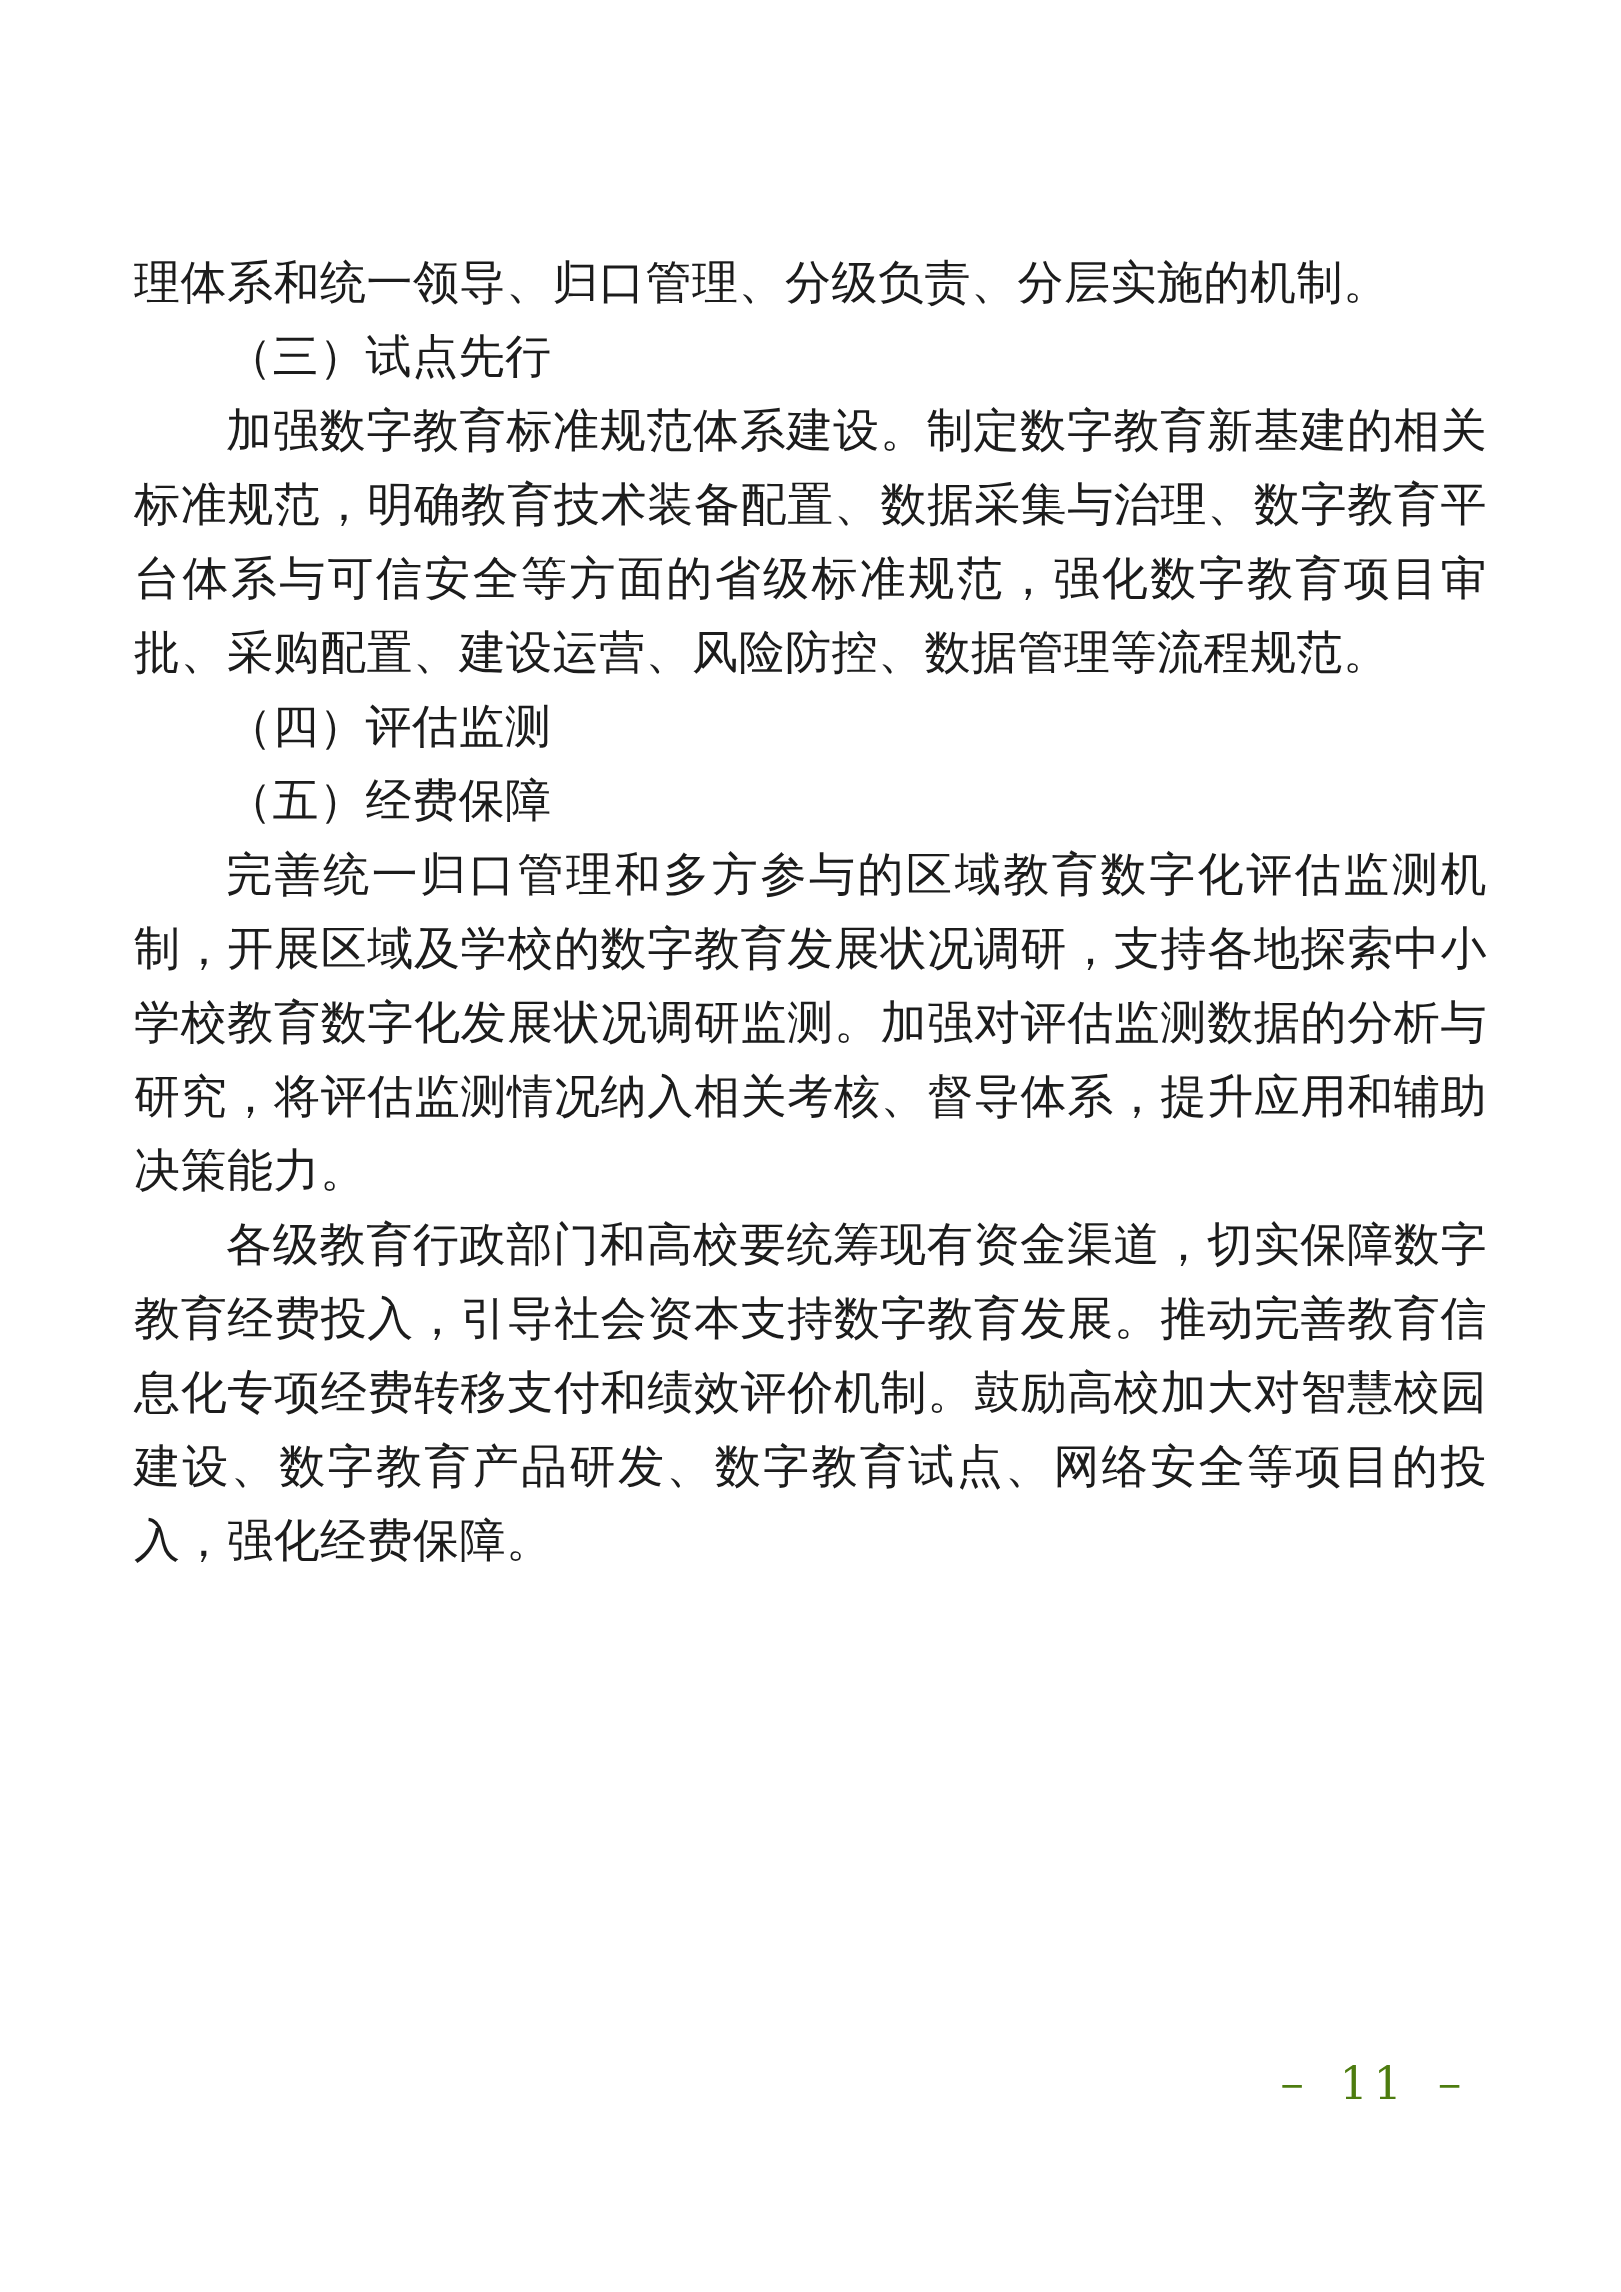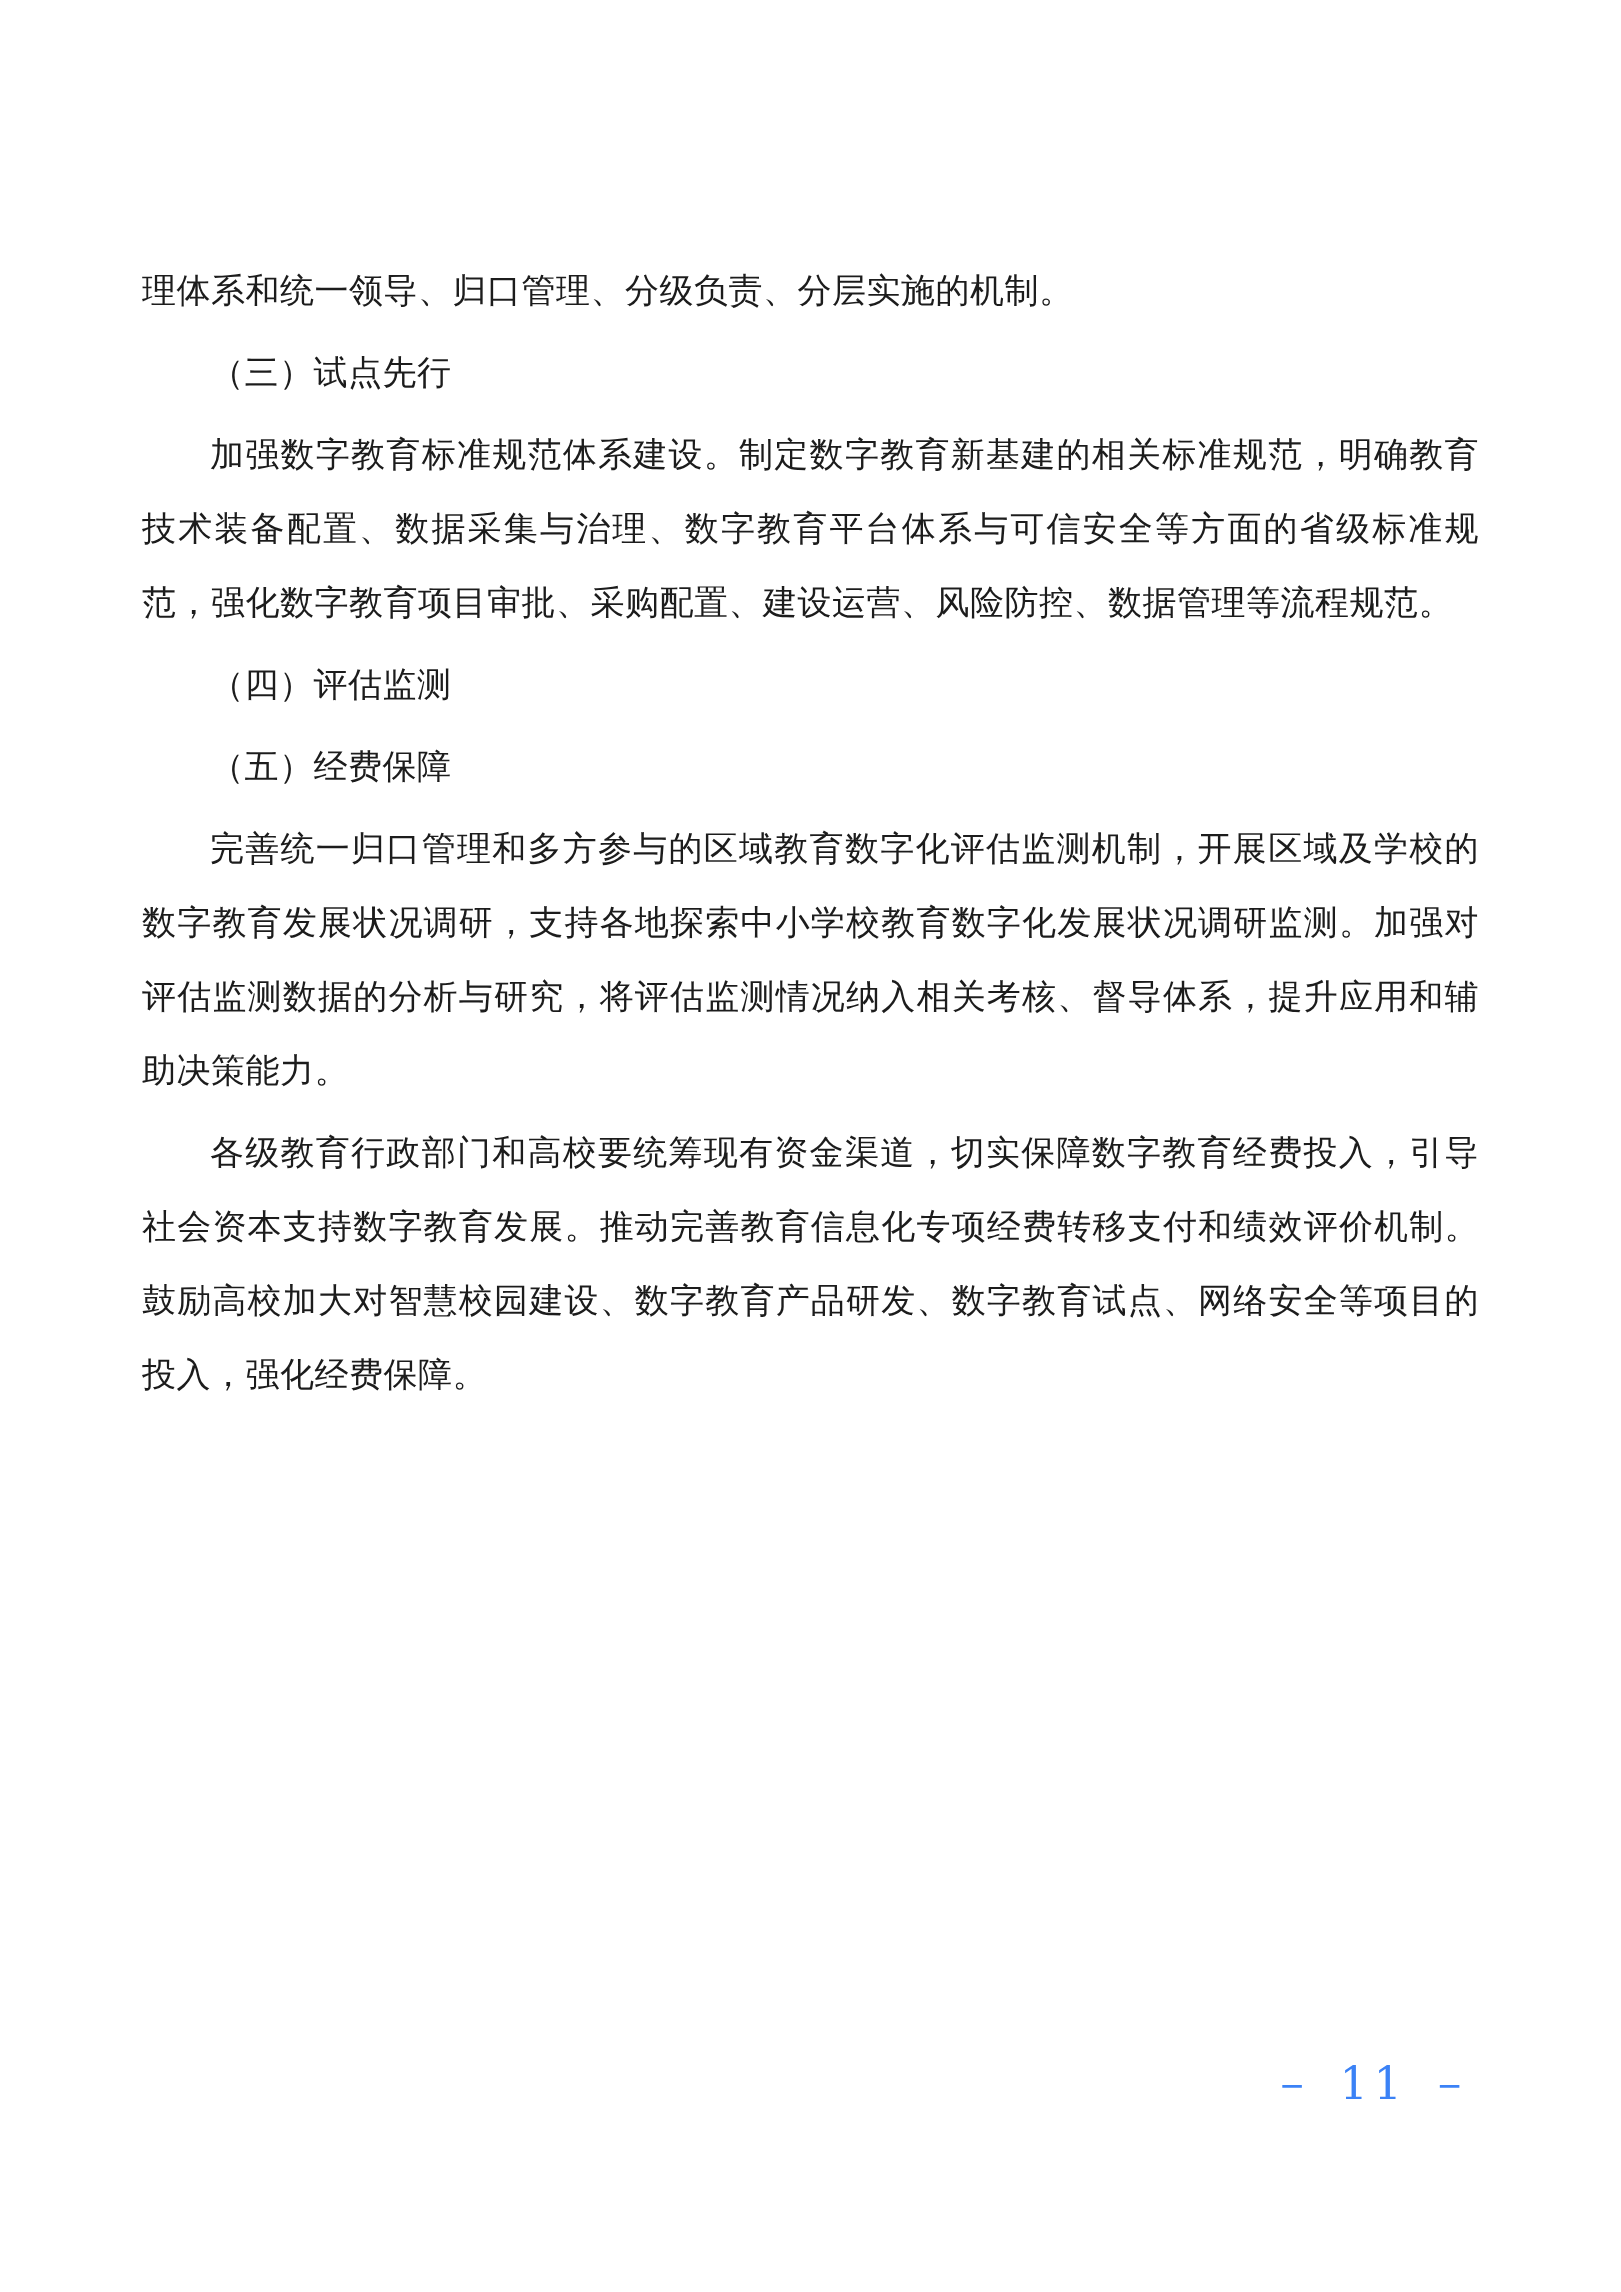--- a/index.html
+++ b/index.html
@@ -16,44 +16,44 @@
     font-family: "DejaVu Serif", "Liberation Serif", serif;
     color: #1c1c1c;
   }
   .doc-body {
     position: absolute;
     left: 134px;
     top: 245px;
     width: 1353px;
   }
   .text-block {
-    margin: 8px;
+    margin: 0;
     padding: 0;
-    font-size: 34px;
+    font-size: 46px;
     line-height: 74px;
     text-align: justify;
     letter-spacing: 0.5px;
     word-break: break-all;
   }
   .text-block.paragraph,
   .text-block.heading {
     text-indent: 2em;
   }
   .text-block.continuation {
     text-indent: 0;
   }
   .page-number {
     position: absolute;
     left: 1270px;
     top: 2054px;
     width: 235px;
     font-size: 44px;
     line-height: 59px;
     letter-spacing: 5.9px;
-    color: #3b82f6;
+    color: #4d7c0f;
     white-space: nowrap;
   }
 </style>
 </head>
 <body>
 
 <div class="page">
   <div class="doc-body">
 
   <p class="text-block continuation">理体系和统一领导、归口管理、分级负责、分层实施的机制。</p>

